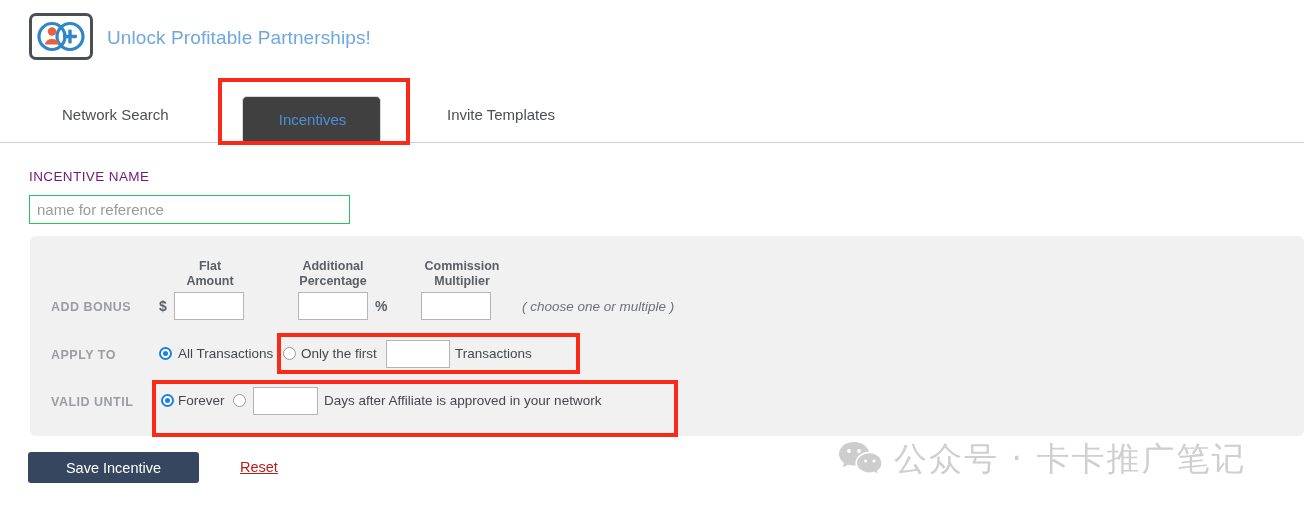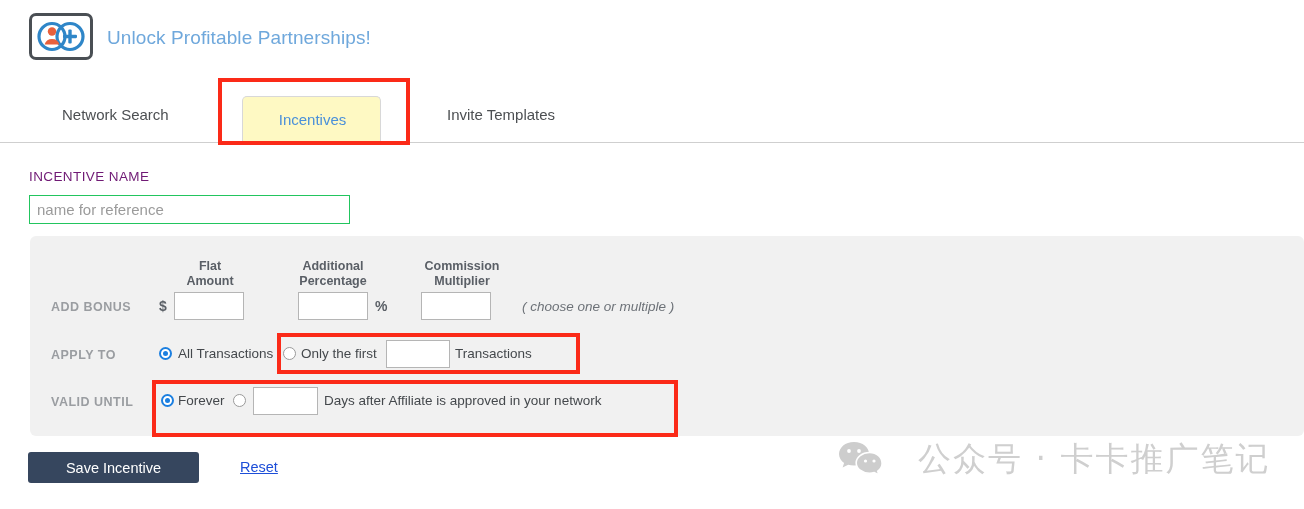--- a/index.html
+++ b/index.html
@@ -62,21 +62,21 @@
   }
   .tab-inactive-1 { left: 62px; }
   .tab-inactive-2 { left: 447px; }
   .tab-active {
     position: absolute;
     left: 242px; top: 96px;
     width: 139px; height: 47px;
     border: 1px solid #d8d8d8;
     border-bottom: none;
     border-radius: 5px 5px 0 0;
-    background: #fef9c3;
+    background: #404040;
     box-sizing: border-box;
     z-index: 3;
   }
   .tab-active-label {
     position: absolute;
     left: 0; top: 14px;
     width: 139px;
     text-align: center;
     font-size: 15px;
     color: #4a90d9;
@@ -225,41 +225,40 @@
     border: none;
     border-radius: 3px;
     font-size: 14.5px;
     font-family: "Liberation Sans", sans-serif;
     cursor: pointer;
   }
   .reset-link {
     position: absolute;
     left: 240px; top: 459px;
     font-size: 14.5px;
-    color: #1d4ed8;
+    color: #b91c1c;
     text-decoration: underline;
     cursor: pointer;
   }
 
   
   .watermark {
     position: absolute;
     left: 838px; top: 435px;
     height: 48px;
     display: flex;
     align-items: center;
     gap: 10px;
   }
   .wm-text {
     font-size: 33px;
     color: #cfcfcf;
     font-family: "DejaVu Sans", sans-serif;
     letter-spacing: 2px;
     white-space: nowrap;
-    margin-left: 24px;
   }
 
   
   .annot {
     position: absolute;
     border: 4px solid #fb2a18;
     box-sizing: border-box;
     z-index: 5;
     background: transparent;
     pointer-events: none;

